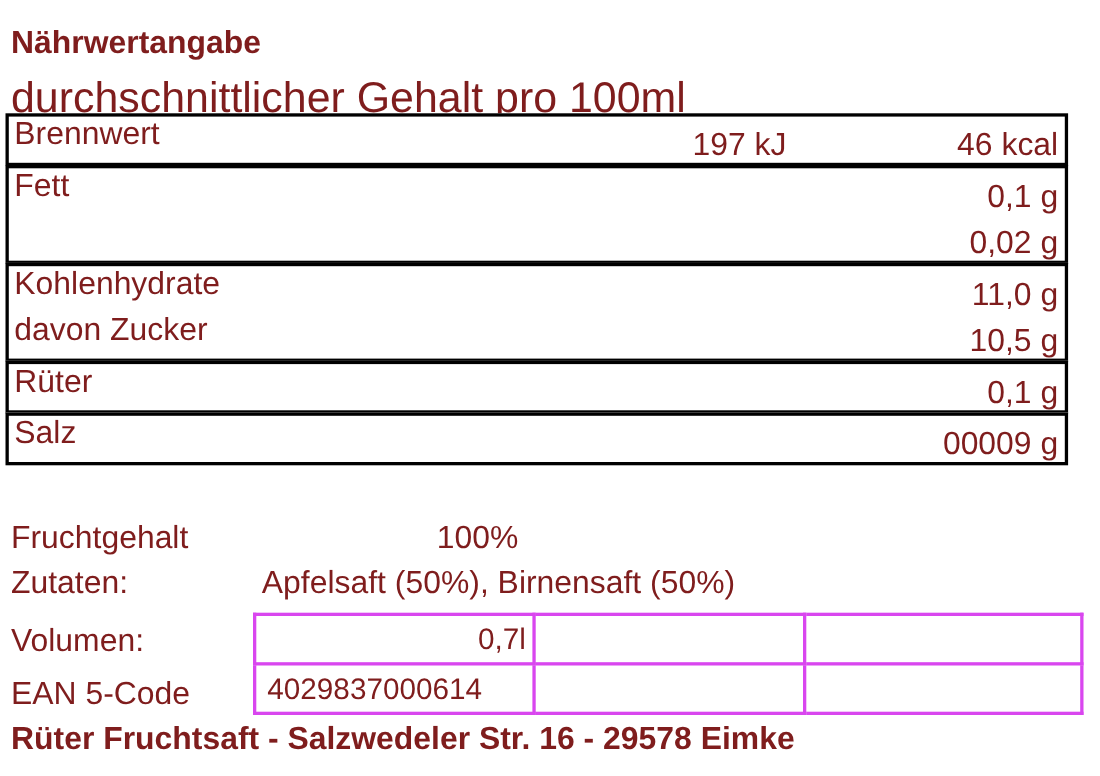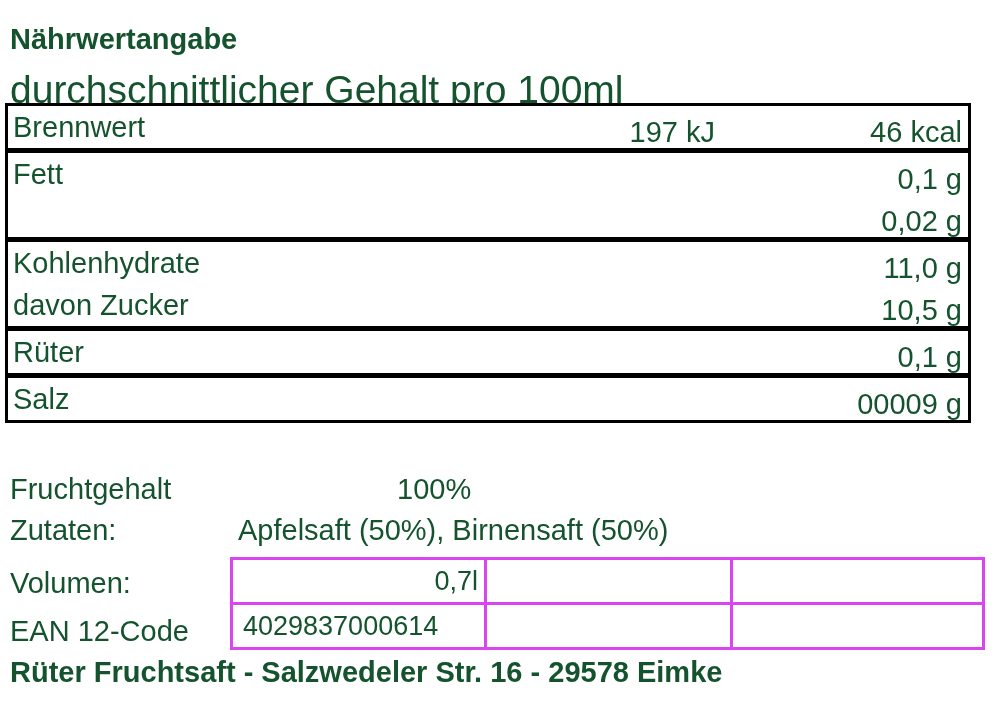--- a/index.html
+++ b/index.html
@@ -5,21 +5,21 @@
   html, body {
     margin: 0;
     padding: 0;
     background: #ffffff;
   }
   .sheet {
     position: relative;
     width: 1000px;
     height: 705px;
     background: #ffffff;
-    color: #14532d;
+    color: #7f1d1d;
     font-family: "Liberation Sans", sans-serif;
     overflow: hidden;
   }
   .title {
     position: absolute;
     left: 10px;
     top: 24px;
     font-size: 29px;
     font-weight: bold;
     line-height: 1.1;
@@ -41,21 +41,21 @@
   }
   .section {
     border: 3px solid #000000;
     background: #ffffff;
   }
   .section + .section {
     margin-top: -1px;
   }
   .nrow {
     display: flex;
-    align-items: center;
+    align-items: flex-start;
     height: 42px;
     font-size: 29px;
     padding: 0 6px 0 5px;
     box-sizing: border-box;
   }
   .nrow .nlabel {
     flex: 1 1 auto;
     text-align: left;
     white-space: nowrap;
   }
@@ -164,21 +164,21 @@
 
   </div>
 
   <div class="info-label" style="top:473px;">Fruchtgehalt</div>
   <div class="info-value" style="left:397px; top:473px;">100%</div>
 
   <div class="info-label" style="top:514px;">Zutaten:</div>
   <div class="info-value" style="left:238px; top:514px;">Apfelsaft (50%), Birnensaft (50%)</div>
 
   <div class="info-label" style="top:567px;">Volumen:</div>
-  <div class="info-label" style="top:615px;">EAN 12-Code</div>
+  <div class="info-label" style="top:615px;">EAN 5-Code</div>
 
   <table class="btable">
     <tbody>
         <tr>
       <td class="c1 right">0,7l</td>
       <td class="c2"></td>
       <td class="c3"></td>
     </tr>
     <tr>
       <td class="c1 left">4029837000614</td>

